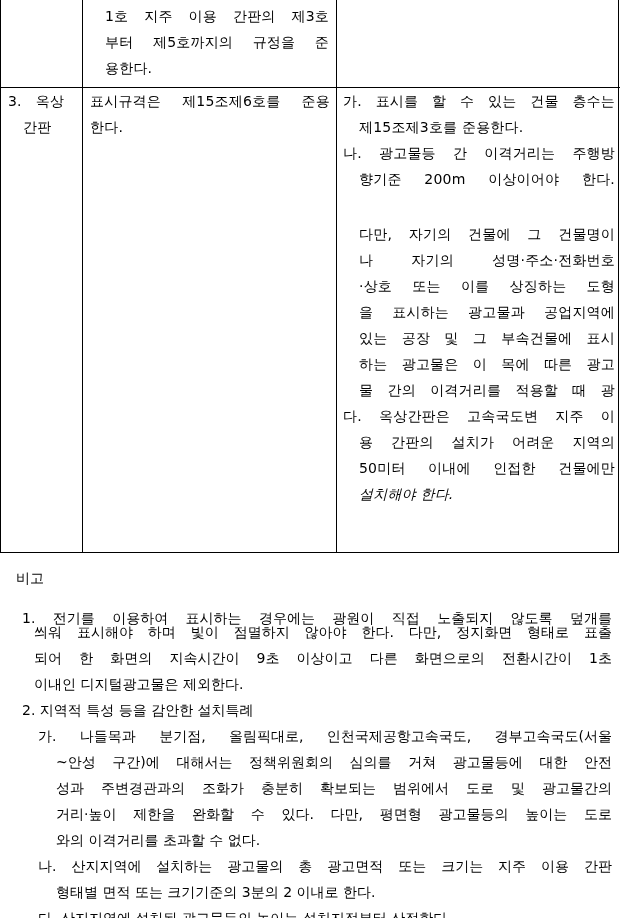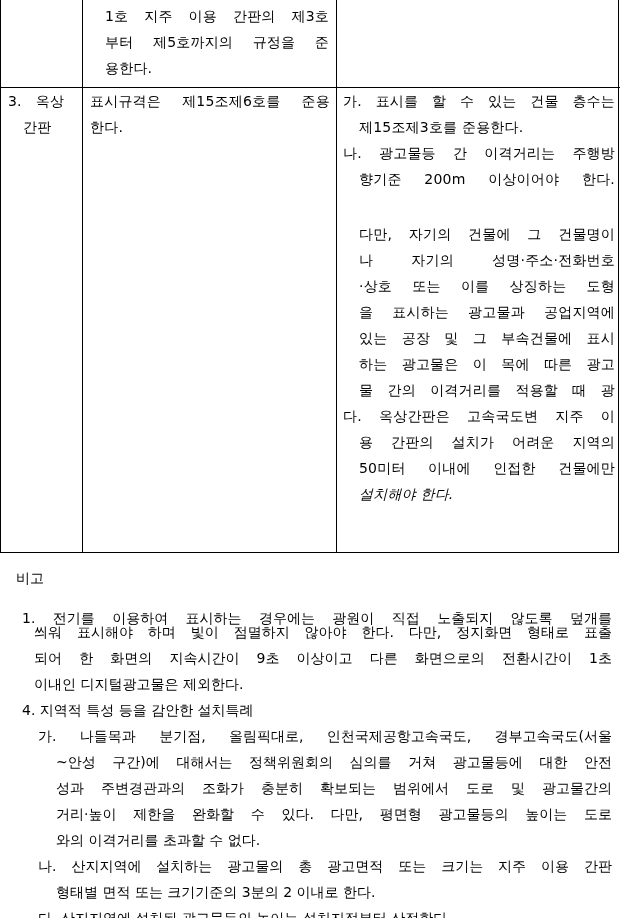--- a/index.html
+++ b/index.html
@@ -60,21 +60,21 @@
     <div class="line" style="padding-left:16px;font-style:italic;">설치해야 한다.</div>
   </div>
 </div>
 
 <div class="notes">
   <div class="nline" style="left:16px; top:12px;">비고</div>
   <div class="nline justify" style="left:22px; top:52px; width:590px;">1. 전기를 이용하여 표시하는 경우에는 광원이 직접 노출되지 않도록 덮개를</div>
   <div class="nline justify" style="left:34px; top:66px; width:578px;">씌워 표시해야 하며 빛이 점멸하지 않아야 한다. 다만, 정지화면 형태로 표출</div>
   <div class="nline justify" style="left:34px; top:92px; width:578px;">되어 한 화면의 지속시간이 9초 이상이고 다른 화면으로의 전환시간이 1초</div>
   <div class="nline" style="left:34px; top:118px;">이내인 디지털광고물은 제외한다.</div>
-  <div class="nline" style="left:22px; top:144px;">4. 지역적 특성 등을 감안한 설치특례</div>
+  <div class="nline" style="left:22px; top:144px;">2. 지역적 특성 등을 감안한 설치특례</div>
   <div class="nline justify" style="left:38px; top:170px; width:574px;">가. 나들목과 분기점, 올림픽대로, 인천국제공항고속국도, 경부고속국도(서울</div>
   <div class="nline justify" style="left:56px; top:196px; width:556px;">~안성 구간)에 대해서는 정책위원회의 심의를 거쳐 광고물등에 대한 안전</div>
   <div class="nline justify" style="left:56px; top:222px; width:556px;">성과 주변경관과의 조화가 충분히 확보되는 범위에서 도로 및 광고물간의</div>
   <div class="nline justify" style="left:56px; top:248px; width:556px;">거리·높이 제한을 완화할 수 있다. 다만, 평면형 광고물등의 높이는 도로</div>
   <div class="nline" style="left:56px; top:274px;">와의 이격거리를 초과할 수 없다.</div>
   <div class="nline justify" style="left:38px; top:300px; width:574px;">나. 산지지역에 설치하는 광고물의 총 광고면적 또는 크기는 지주 이용 간판</div>
   <div class="nline" style="left:56px; top:326px;text-align:right;">형태별 면적 또는 크기기준의 3분의 2 이내로 한다.</div>
   <div class="nline" style="left:38px; top:352px;">다. 산지지역에 설치된 광고물등의 높이는 설치지점부터 산정한다.</div>
 </div>
 

